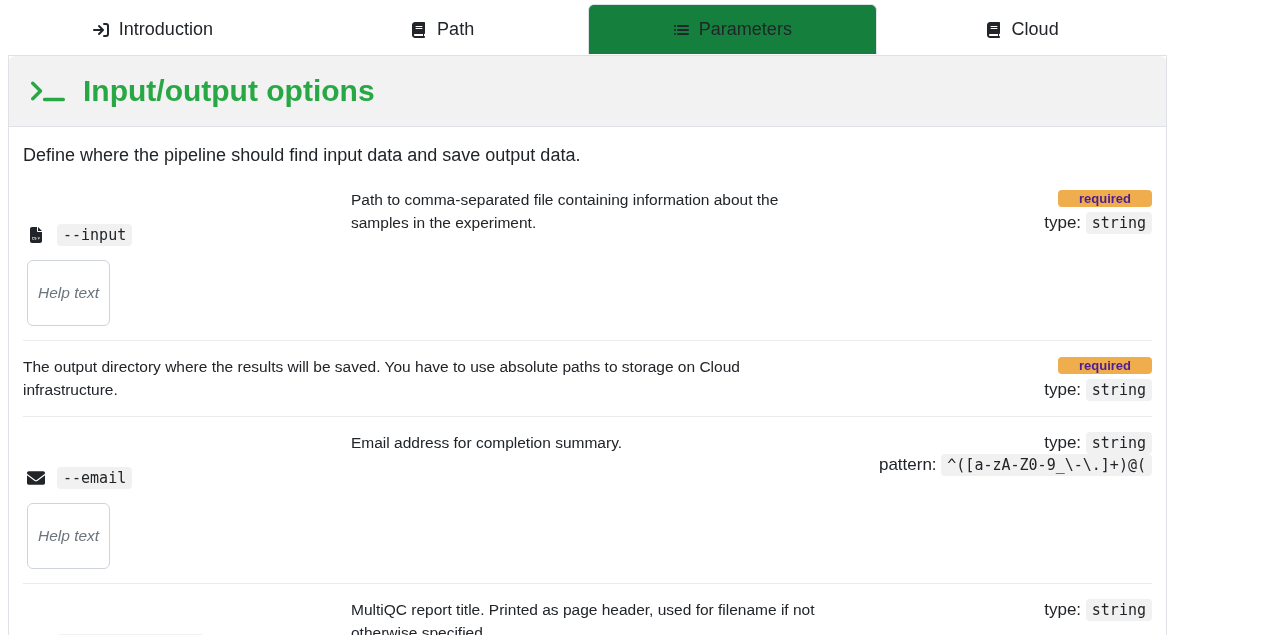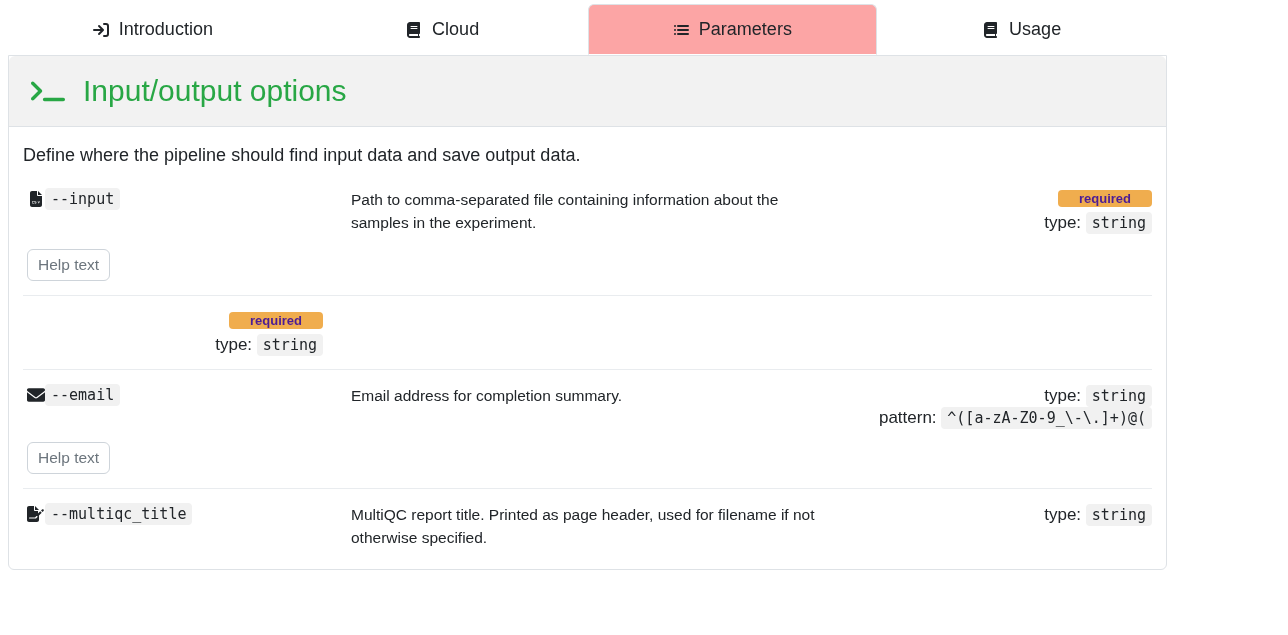--- a/index.html
+++ b/index.html
@@ -1,37 +1,37 @@
 <!DOCTYPE html>
 <html><head>
   <meta charset="utf-8">
   <style>
     * { box-sizing: border-box; margin: 0; padding: 0; }
     body { font-family: -apple-system, BlinkMacSystemFont, "Segoe UI", Helvetica, Arial, sans-serif; background: #fff; color: #212529; font-size: 16px; }
     .container { width: 1175px; padding: 4px 8px; }
     .tabs { display: flex; border-bottom: 1px solid transparent; }
     .tab { flex: 1; text-align: center; padding: 14px 0; font-size: 18px; color: #212529; cursor: pointer; border: 1px solid transparent; border-radius: 6px 6px 0 0; display:flex; align-items:center; justify-content:center; gap:10px; }
-    .tab.active { border: 1px solid #dee2e6; border-bottom-color: #fff; background: #fca5a5; position: relative; z-index: 2; }
+    .tab.active { border: 1px solid #dee2e6; border-bottom-color: #fff; background: #15803d; position: relative; z-index: 2; }
     .tab-icon { display:inline-flex; width:16px; height:16px; }
     .panel { border: 1px solid #dee2e6; border-radius: 0 0 6px 6px; margin-top: -1px; }
     .panel-header { background: #f2f2f2; border-bottom: 1px solid #dee2e6; padding: 18px 22px; display:flex; align-items:center; gap:18px; border-radius: 6px 6px 0 0;}
-    .panel-title { color: #28a745; font-size: 30px; font-weight: 400; }
+    .panel-title { color: #28a745; font-size: 30px; font-weight: 700; }
     .panel-desc { padding: 18px 14px 8px; font-size: 18px; }
     .params { padding: 0 14px 6px; }
     .param { border-top: 1px solid #e9ecef; padding: 14px 0; }
     .param:first-child { border-top: none; }
     .param-row { display:flex; align-items:flex-start; gap: 18px; }
-    .param-left { width: 310px; min-width:310px; display:flex; align-items:center; padding-left:4px;}
+    .param-left { width: 310px; min-width:310px; display:flex; align-items:center; gap:12px; padding-left:4px;margin-top:36px;}
     .param-desc { flex:1; font-size:15.5px; color:#212529; line-height:1.5; padding-right:10px; }
     .param-right { width:300px; min-width:260px; text-align:right; font-size:17px; color:#212529; }
     .param-icon { width:18px; height:18px; display:inline-flex; align-items:center; justify-content:center; }
     .code { font-family: SFMono-Regular, Menlo, Monaco, Consolas, monospace; background:#f1f1f1; border-radius:4px; padding:2px 6px; font-size:15px; white-space:nowrap; }
     .badge { display:inline-block; background:#f0ad4e; color:#4c1d95; font-weight:700; font-size:13px; padding:1px 21px; border-radius:4px; margin-bottom:4px; }
     .meta-line { margin-top:2px; white-space: nowrap;}
-    .help-btn { margin-top:14px; margin-left:4px; border:1px solid #ced4da; background:#fff; color:#6c757d; padding:6px 10px; border-radius:6px; font-size:15.5px; cursor:pointer; }
+    .help-btn { margin-top:14px; margin-left:4px; border:1px solid #ced4da; background:#fff; color:#6c757d; padding:23px 10px; border-radius:6px; font-size:15.5px; cursor:pointer;font-style:italic; }
     svg { display:block; }
   </style>
 </head>
 <body>
 
 <div class="container">
   <div class="tabs">
     <div class="tab">
       <span class="tab-icon">
         <svg viewBox="0 0 512 512" width="16" height="16" fill="currentColor">
@@ -39,37 +39,37 @@
           </svg>
       </span>
       <span>Introduction</span>
     </div>
     <div class="tab">
       <span class="tab-icon">
         <svg viewBox="0 0 448 512" width="16" height="16" fill="currentColor">
             <path d="M96 0C43 0 0 43 0 96V416c0 53 43 96 96 96H384c18 0 32-14 32-32s-14-32-32-32V384c18 0 32-14 32-32V32c0-18-14-32-32-32H96zM96 384H352v64H96c-18 0-32-14-32-32s14-32 32-32zM128 128h192a16 16 0 0 1 0 32H128a16 16 0 0 1 0-32zm0 64h192a16 16 0 0 1 0 32H128a16 16 0 0 1 0-32z"></path>
           </svg>
       </span>
-      <span>Cloud</span>
+      <span>Path</span>
     </div>
     <div class="tab active">
       <span class="tab-icon">
         <svg viewBox="0 0 512 512" width="16" height="16" fill="currentColor">
             <path d="M64 96a32 32 0 1 1 0 64 32 32 0 1 1 0-64zm96 0h320a32 32 0 0 1 0 64H160a32 32 0 0 1 0-64zM64 224a32 32 0 1 1 0 64 32 32 0 1 1 0-64zm96 0h320a32 32 0 0 1 0 64H160a32 32 0 0 1 0-64zM64 352a32 32 0 1 1 0 64 32 32 0 1 1 0-64zm96 0h320a32 32 0 0 1 0 64H160a32 32 0 0 1 0-64z"></path>
           </svg>
       </span>
       <span>Parameters</span>
     </div>
     <div class="tab">
       <span class="tab-icon">
         <svg viewBox="0 0 448 512" width="16" height="16" fill="currentColor">
             <path d="M96 0C43 0 0 43 0 96V416c0 53 43 96 96 96H384c18 0 32-14 32-32s-14-32-32-32V384c18 0 32-14 32-32V32c0-18-14-32-32-32H96zM96 384H352v64H96c-18 0-32-14-32-32s14-32 32-32zM128 128h192a16 16 0 0 1 0 32H128a16 16 0 0 1 0-32zm0 64h192a16 16 0 0 1 0 32H128a16 16 0 0 1 0-32z"></path>
           </svg>
       </span>
-      <span>Usage</span>
+      <span>Cloud</span>
     </div>
   </div>
 
   <div class="panel">
     <div class="panel-header">
       <span>
         <svg viewBox="0 0 640 512" width="34" height="34" fill="#28a745">
             <path d="M9.4 86.6c-12.5 12.5-12.5 32.8 0 45.3L133.5 256 9.4 380.1c-12.5 12.5-12.5 32.8 0 45.3s32.8 12.5 45.3 0l146.7-146.7c12.5-12.5 12.5-32.8 0-45.3L54.6 86.6c-12.5-12.5-32.8-12.5-45.3 0zM224 416c0 17.7 14.3 32 32 32h352c17.7 0 32-14.3 32-32s-14.3-32-32-32H256c-17.7 0-32 14.3-32 32z"></path>
           </svg>
       </span>
@@ -94,20 +94,21 @@
           <div class="param-right">
             <span class="badge">required</span>
             <div class="meta-line"><span>type:</span> <span class="code">string</span></div>
           </div>
         </div>
         <button class="help-btn">Help text</button>
       </div>
 
       <div class="param">
         <div class="param-row">
+          <div class="param-desc">The output directory where the results will be saved. You have to use absolute paths to storage on Cloud infrastructure.</div>
           <div class="param-right">
             <span class="badge">required</span>
             <div class="meta-line"><span>type:</span> <span class="code">string</span></div>
           </div>
         </div>
       </div>
 
       <div class="param">
         <div class="param-row">
           <div class="param-left">

